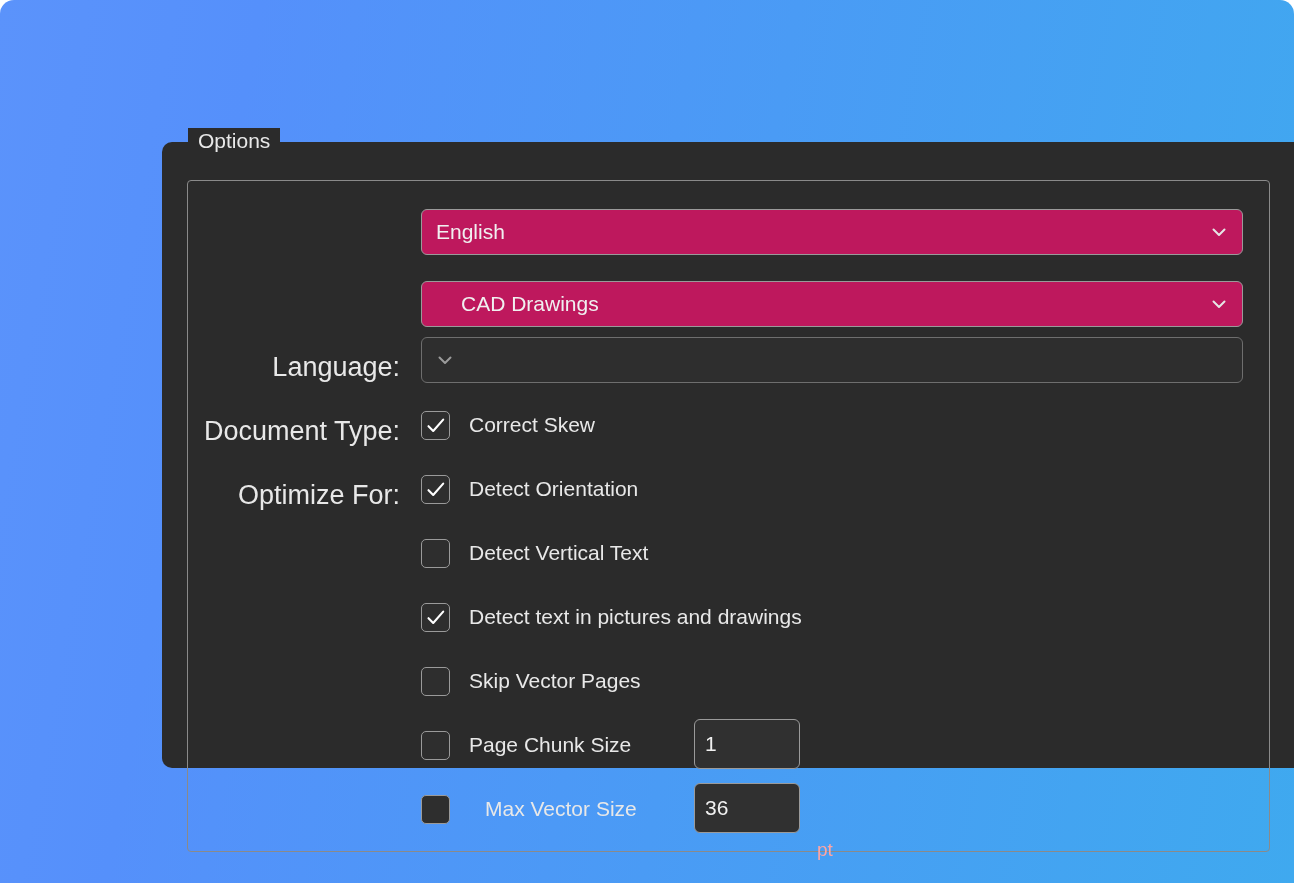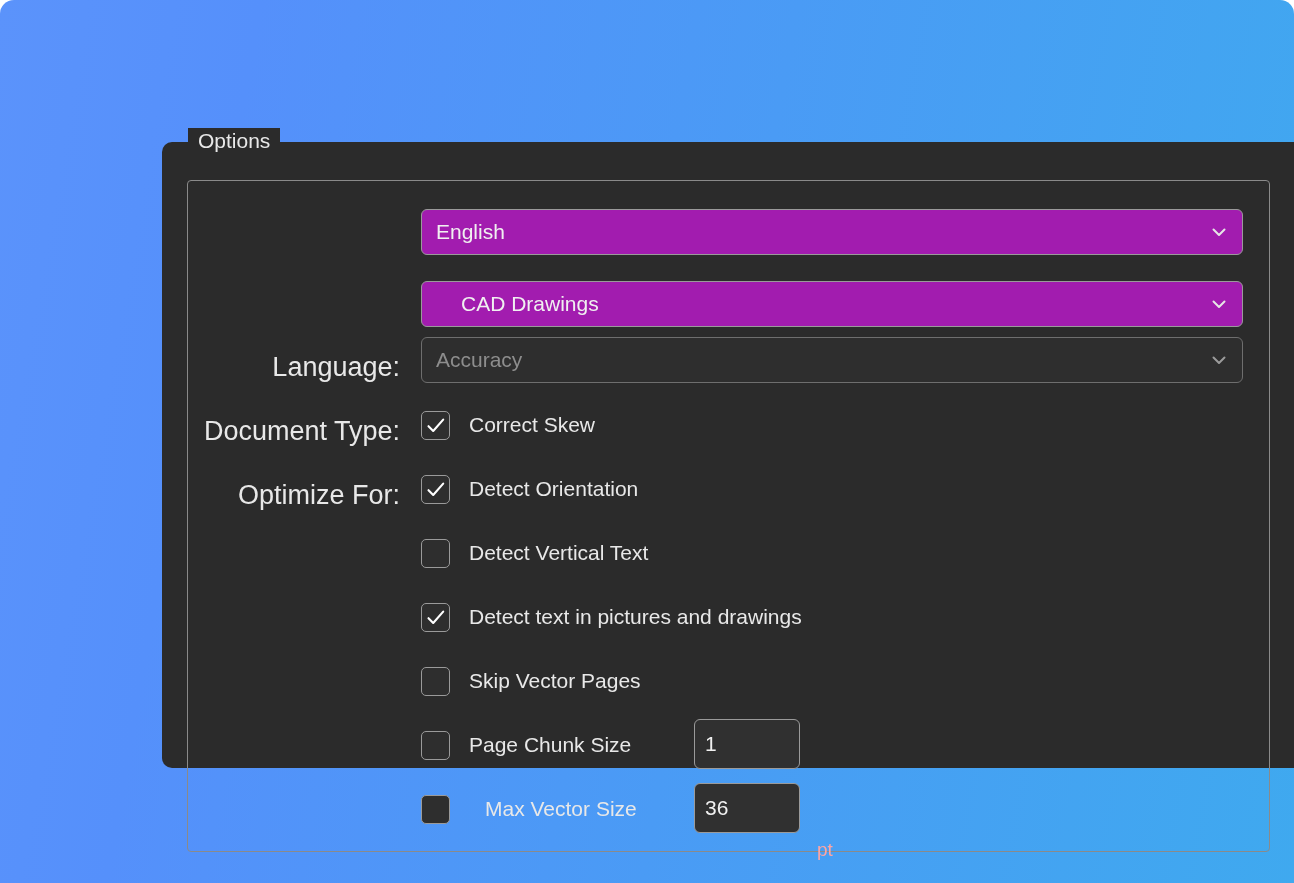--- a/index.html
+++ b/index.html
@@ -72,21 +72,21 @@
   }
 
   
   .combo {
     position: absolute;
     left: 259px;    
     width: 822px;   
     height: 46px;
     border: 1px solid #9a9a9a;
     border-radius: 6px;
-    background: #a21caf;
+    background: #be185d;
     display: flex;
     align-items: center;
     padding: 0 14px;
   }
 
   .combo.disabled {
     border-color: #6e6e6e;
     background: #2e2e2e;
   }
 
@@ -204,21 +204,20 @@
     <span class="combo-value">CAD Drawings</span>
     <svg class="chevron" viewBox="0 0 18 18">
       <path d="M3.5 6.5 L9 12 L14.5 6.5"></path>
     </svg>
   </div>
 
   <div class="row" style="left:0px; top:338px; width:238px; justify-content:flex-end;">
     <span class="field-label">Optimize For:</span>
   </div>
   <div class="combo disabled" style="top:195px;">
-    <span class="combo-value">Accuracy</span>
     <svg class="chevron" viewBox="0 0 18 18">
       <path d="M3.5 6.5 L9 12 L14.5 6.5"></path>
     </svg>
   </div>
 
   <div class="check-row" style="top:268px;">
     <span class="checkbox checked">
       <svg viewBox="0 0 20 18">
         <path d="M2.5 9.2 L7.2 14 L17.2 2.6"></path>
       </svg>

